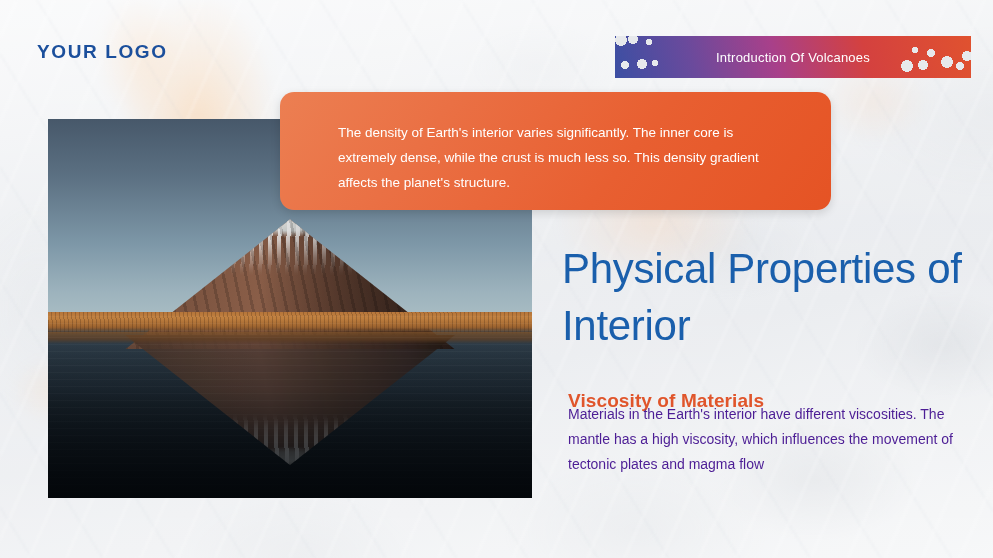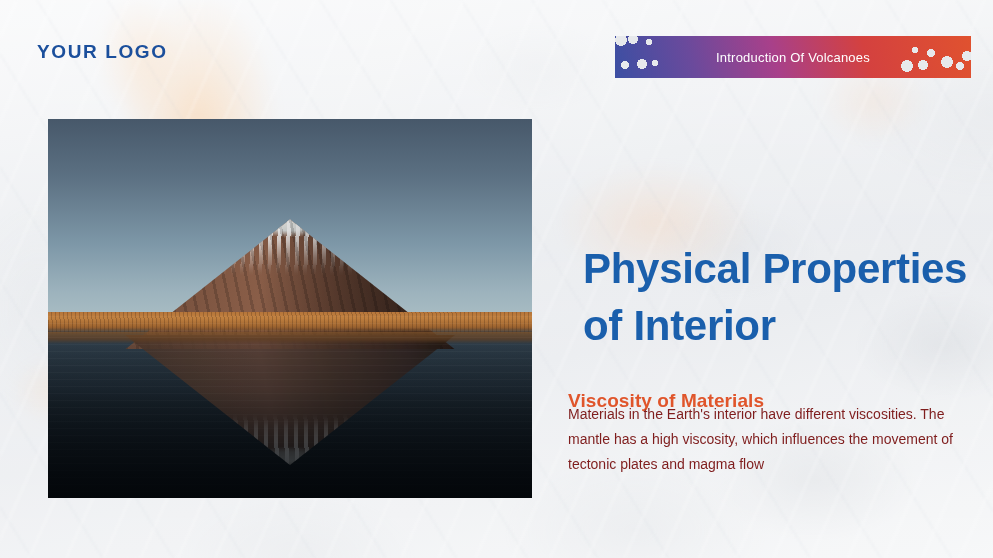--- a/index.html
+++ b/index.html
@@ -317,42 +317,41 @@
   }
 
   
   .title {
     position: absolute;
     left: 562px;
     top: 240px;
     width: 410px;
     color: #1a5fac;
     font-size: 42px;
-    font-weight: bold;
+    font-weight: normal;
     line-height: 57px;
     letter-spacing: -.3px;
-    margin-left: 21px;
   }
   .subtitle {
     position: absolute;
     left: 568px;
     top: 366px;
     color: #e0552b;
     font-size: 19px;
     font-weight: bold;
     letter-spacing: .1px;
     white-space: nowrap;
     margin-top: 24px;
   }
   .body-copy {
     position: absolute;
     left: 568px;
     top: 402px;
     width: 392px;
-    color: #7f1d1d;
+    color: #4c1d95;
     font-size: 14px;
     line-height: 25px;
   }
 </style>
 </head>
 <body>
 
 <div id="slide">
 
   <div class="bg-layer bg-base"></div>
@@ -376,20 +375,23 @@
     <div class="ph-cone-snow"></div>
     <div class="ph-cone-shade"></div>
     <div class="ph-refl"></div>
     <div class="ph-refl-snow"></div>
     <div class="ph-grass"></div>
     <div class="ph-grass-tex"></div>
     <div class="ph-refl-grass"></div>
     <div class="ph-water-veil"></div>
   </div>
 
+  <div class="callout">
+    <div class="callout-text">The density of Earth's interior varies significantly. The inner core is extremely dense, while the crust is much less so. This density gradient affects the planet's structure.</div>
+  </div>
 
   <div class="title">Physical Properties of Interior</div>
 
   <div class="subtitle">Viscosity of Materials</div>
 
   <div class="body-copy">Materials in the Earth's interior have different viscosities. The mantle has a high viscosity, which influences the movement of tectonic plates and magma flow</div>
 
 </div>
 
 </body></html>

